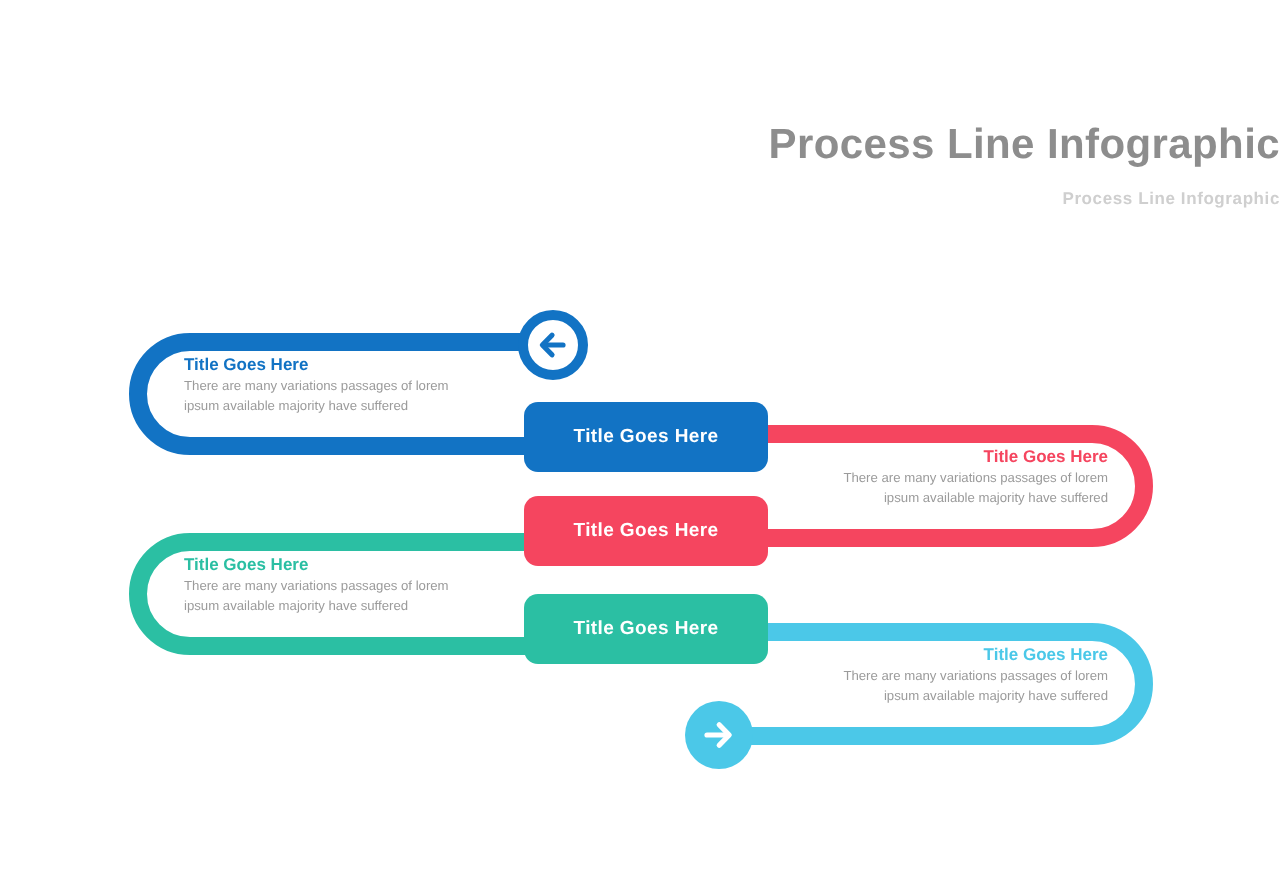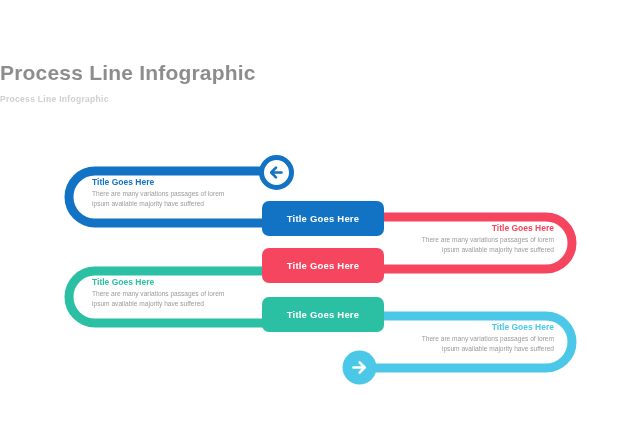--- a/index.html
+++ b/index.html
@@ -19,21 +19,21 @@
     height: 443px;
     background: #ffffff;
   }
 
   
   #header {
     position: absolute;
     left: 0;
     top: 60px;
     width: 640px;
-    text-align: left;
+    text-align: right;
   }
   #title {
     font-size: 21px;
     font-weight: bold;
     color: #8d8d8d;
     letter-spacing: 0.2px;
     line-height: 26px;
   }
   #subtitle {
     margin-top: 8px;

